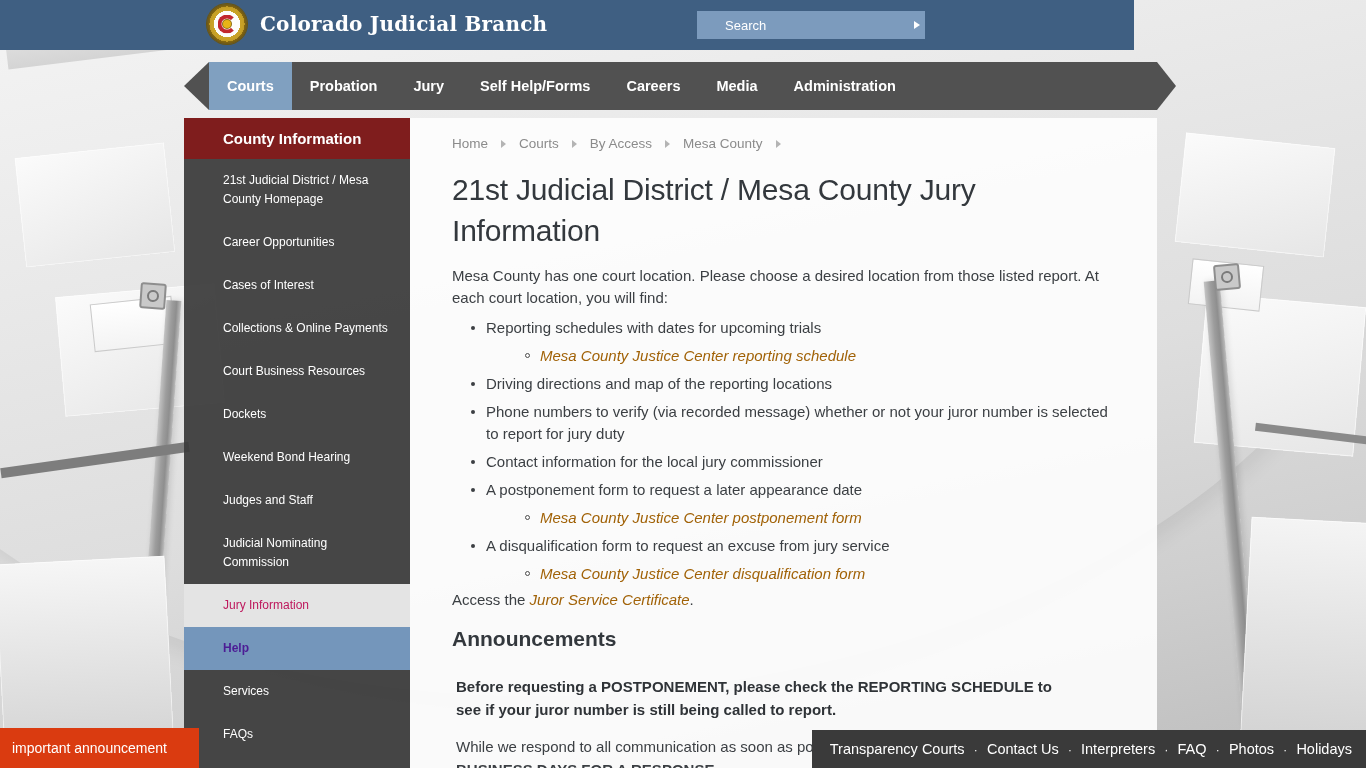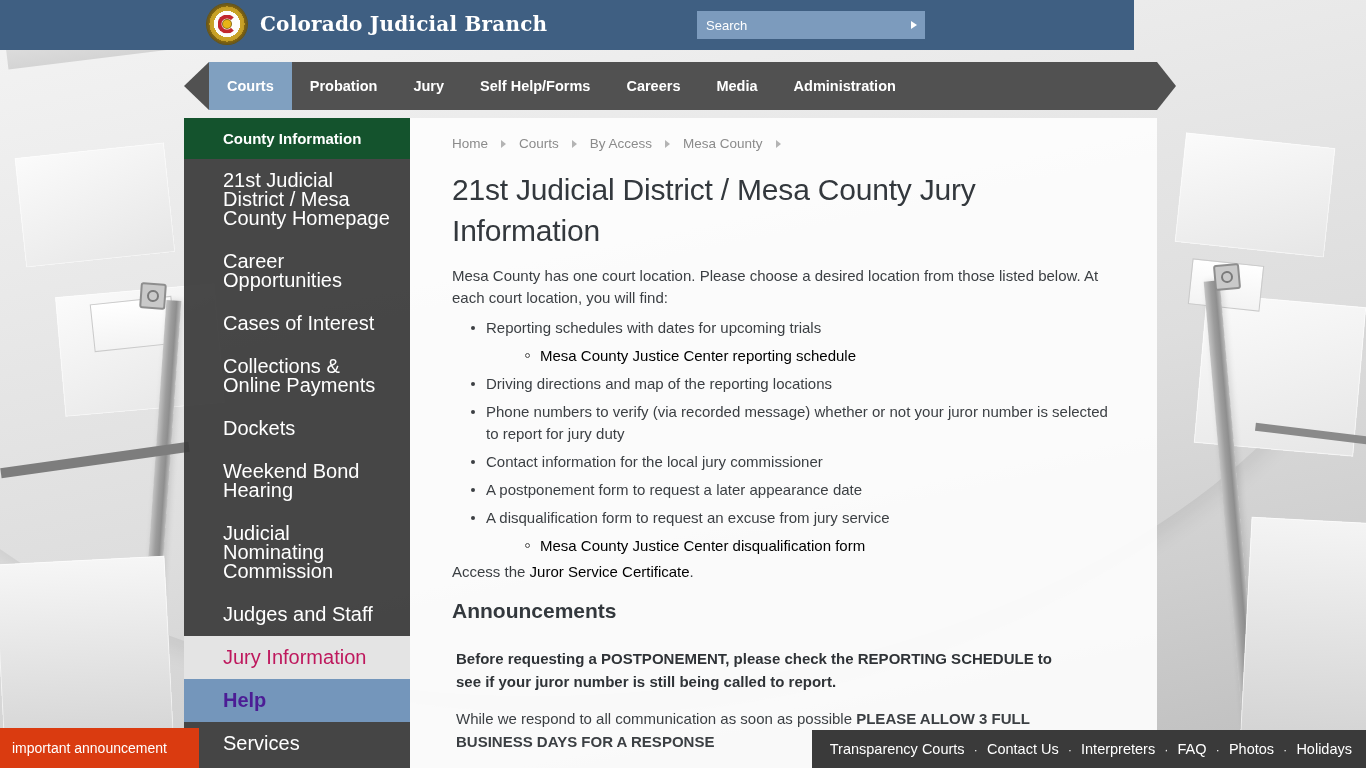--- a/index.html
+++ b/index.html
@@ -147,21 +147,21 @@
     align-items: center;
   }
   #search-input {
     flex: 1;
     border: 0;
     outline: 0;
     background: transparent;
     color: #000000;
     font-size: 13px;
     font-family: "Liberation Sans", sans-serif;
-    padding: 0 8px 0 9px;
+    padding: 0 8px 0 28px;
     height: 26px;
   }
   #search-input::placeholder { color: #ffffff; opacity: 1; }
   #search-btn {
     width: 22px; height: 26px;
     border: 0; background: transparent;
     cursor: pointer;
     display: flex; align-items: center; justify-content: center;
     padding: 0;
   }
@@ -226,28 +226,28 @@
   #sidebar {
     position: absolute;
     left: 184px; top: 118px;
     width: 226px;
     z-index: 16;
     background: rgba(58,58,58,.93);
     padding-bottom: 30px;
   }
   .side-item {
     color: #ffffff;
-    font-size: 20px;
+    font-size: 12px;
     line-height: 19px;
     padding: 12px 16px 12px 39px;
     cursor: pointer;
     user-select: none;
   }
   .side-item.header-item {
-    background: #14532d;
+    background: #7f1d1d;
     font-weight: bold;
     font-size: 15px;
     padding-top: 11px;
     padding-bottom: 11px;
   }
   .side-item.current {
     background: #e4e4e4;
     color: #be185d;
   }
   .side-item.highlight {
@@ -334,24 +334,25 @@
   .sublist li:before {
     content: "";
     position: absolute;
     left: 2px; top: 8px;
     width: 5px; height: 5px;
     border-radius: 50%;
     border: 1px solid #4c4c4c;
     box-sizing: border-box;
   }
   .lnk {
-    color: #000000;
+    color: #a16207;
     text-decoration: none;
     cursor: pointer;
     font-size: 15px;
+    font-style: italic;
   }
   #access-line {
     margin: 0 0 0 0;
     padding: 0 30px 0 42px;
     font-size: 15px;
     line-height: 22px;
     color: #3b3f43;
   }
   #announcements-title {
     margin: 16px 0 0 0;
@@ -476,24 +477,25 @@
       <div class="nav-item">Administration</div>
     </div>
 </div>
 
 <div id="sidebar">
     <div class="side-item header-item">County Information</div>
     <div class="side-item">21st Judicial District / Mesa County Homepage</div>
     <div class="side-item">Career Opportunities</div>
     <div class="side-item">Cases of Interest</div>
     <div class="side-item">Collections &amp; Online Payments</div>
+    <div class="side-item">Court Business Resources</div>
     <div class="side-item">Dockets</div>
     <div class="side-item">Weekend Bond Hearing</div>
+    <div class="side-item">Judges and Staff</div>
     <div class="side-item">Judicial Nominating Commission</div>
-    <div class="side-item">Judges and Staff</div>
     <div class="side-item current">Jury Information</div>
     <div class="side-item highlight">Help</div>
     <div class="side-item">Services</div>
     <div class="side-item">FAQs</div>
   </div>
 
 <div id="content">
 
   <div id="breadcrumb">
       <span class="crumb">Home</span>
@@ -501,40 +503,43 @@
       <span class="crumb">Courts</span>
       <span class="sep"></span>
       <span class="crumb">By Access</span>
       <span class="sep"></span>
       <span class="crumb">Mesa County</span>
       <span class="sep"></span>
     </div>
 
   <h1 id="page-title">21st Judicial District / Mesa County Jury Information</h1>
 
-  <p id="intro">Mesa County has one court location. Please choose a desired location from those listed below. At each court location, you will find:</p>
+  <p id="intro">Mesa County has one court location. Please choose a desired location from those listed report. At each court location, you will find:</p>
 
   <ul id="bullets">
       <li>
         <span class="txt">Reporting schedules with dates for upcoming trials</span>
         <ul class="sublist">
           <li><a class="lnk">Mesa County Justice Center reporting schedule</a></li>
         </ul>
       </li>
       <li>
         <span class="txt">Driving directions and map of the reporting locations</span>
       </li>
       <li>
         <span class="txt">Phone numbers to verify (via recorded message) whether or not your juror number is selected to report for jury duty</span>
       </li>
       <li>
         <span class="txt">Contact information for the local jury commissioner</span>
       </li>
       <li>
         <span class="txt">A postponement form to request a later appearance date</span>
+        <ul class="sublist">
+          <li><a class="lnk">Mesa County Justice Center postponement form</a></li>
+        </ul>
       </li>
       <li>
         <span class="txt">A disqualification form to request an excuse from jury service</span>
         <ul class="sublist">
           <li><a class="lnk">Mesa County Justice Center disqualification form</a></li>
         </ul>
       </li>
     </ul>
 
   <p id="access-line">

